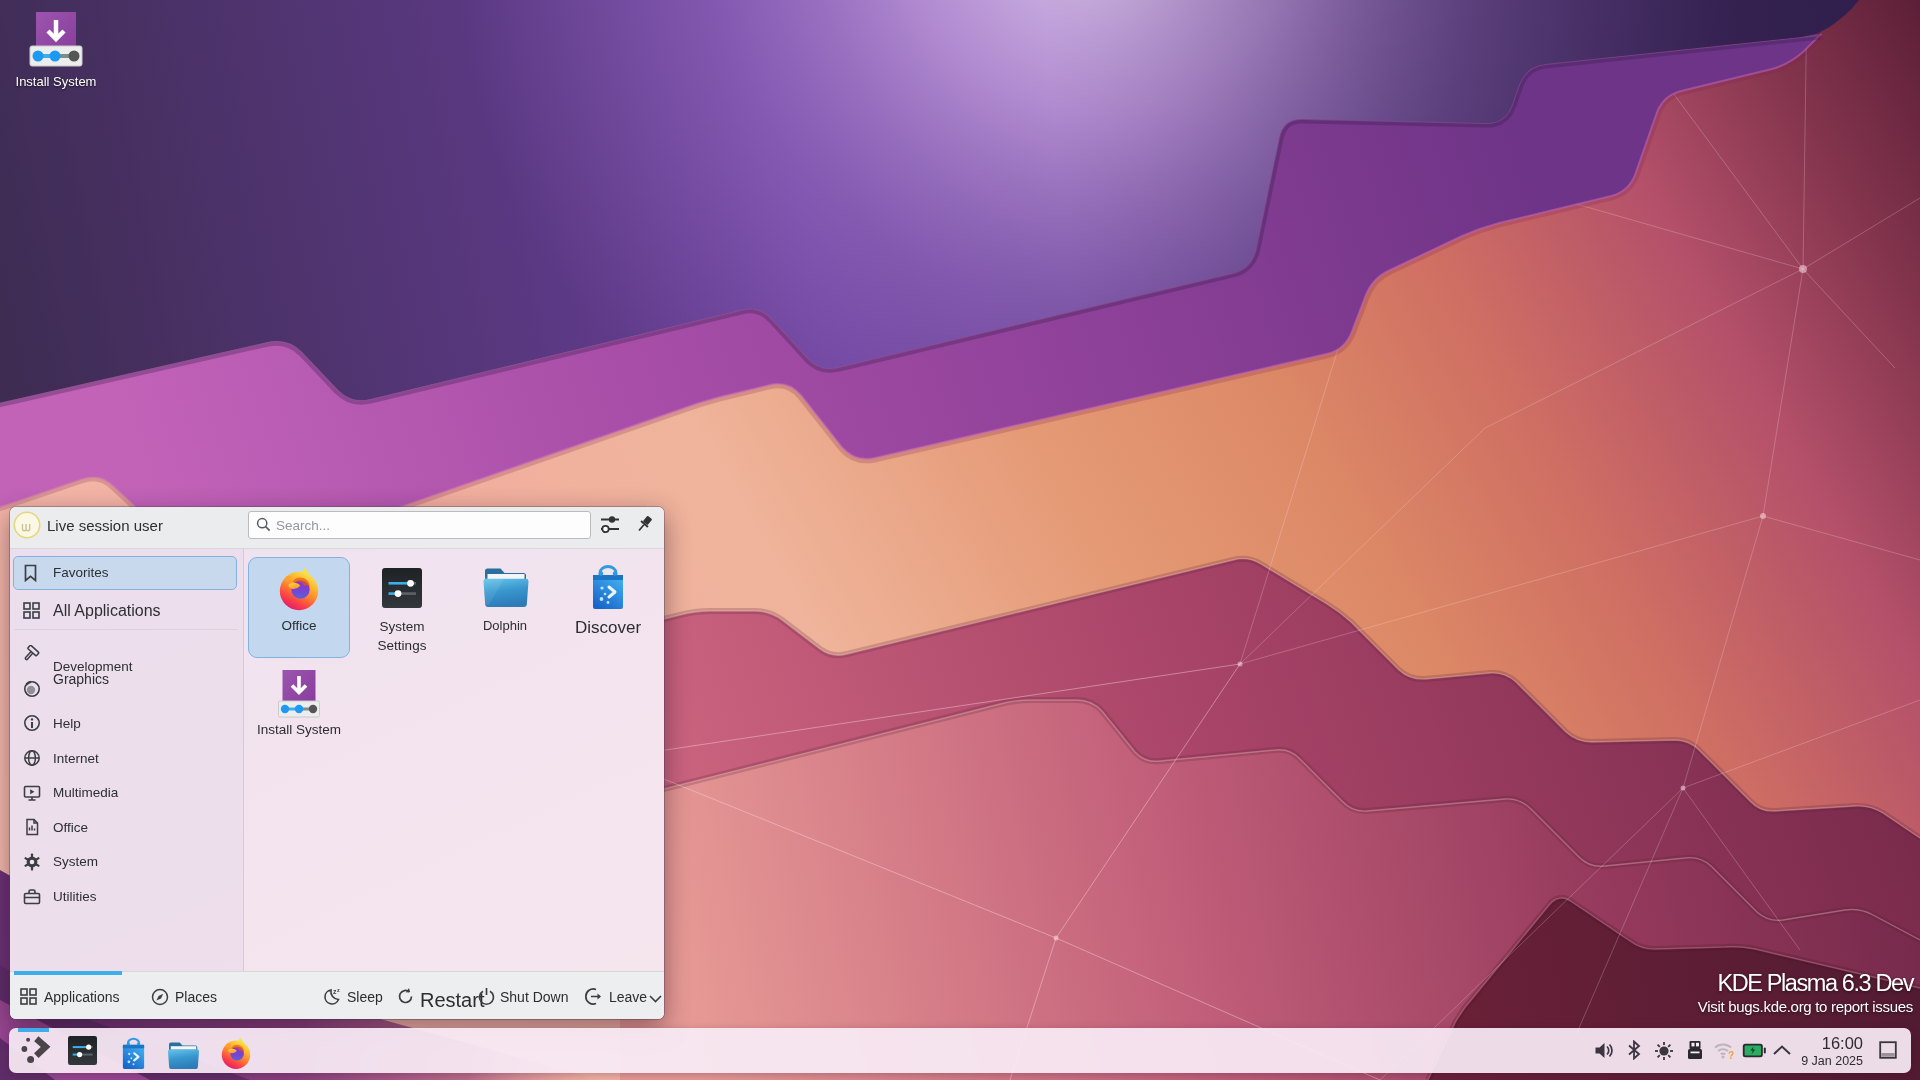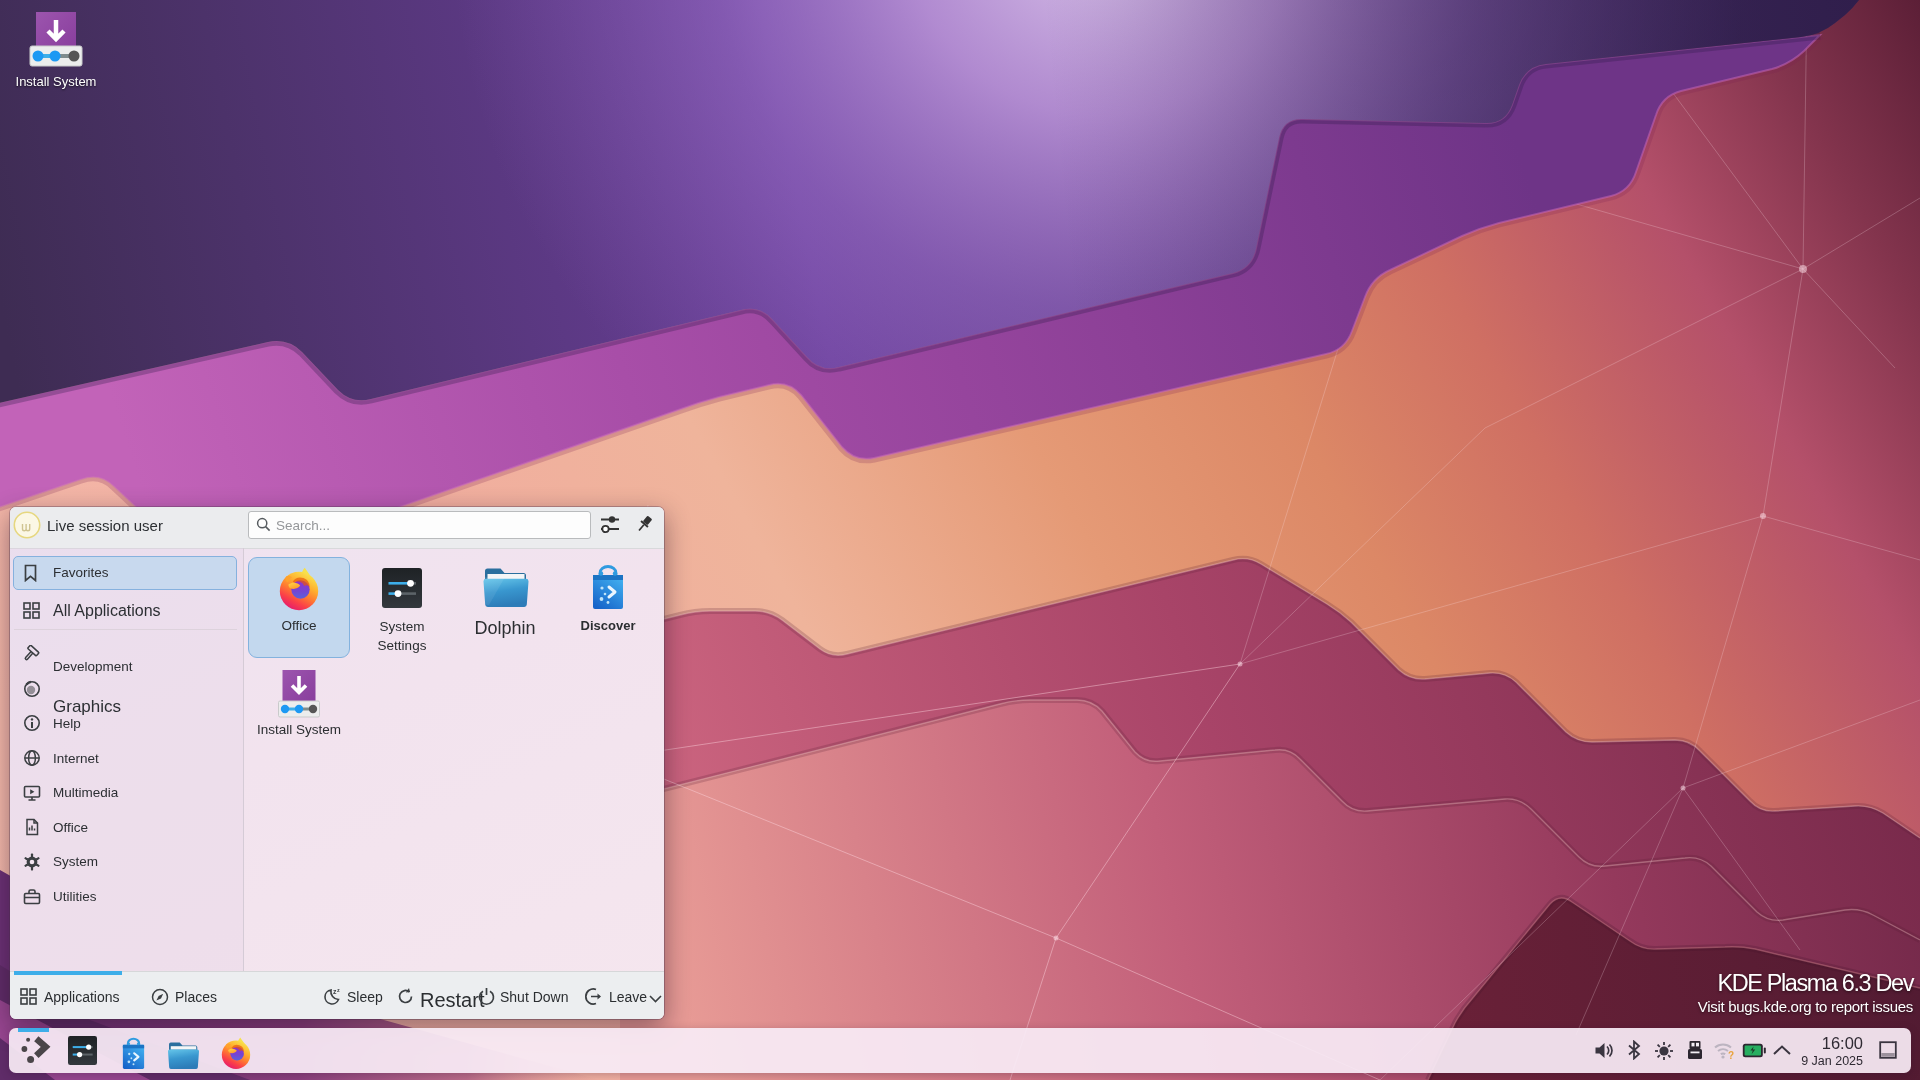--- a/index.html
+++ b/index.html
@@ -174,21 +174,21 @@
         <rect x="3.2" y="2.8" width="11.6" height="4.4" rx="1"></rect>
         <path d="M8 7.2 v8.2 a1.2 1.2 0 0 0 2.4 0 v-8.2"></path>
       </g>
     </svg>
   <div class="abs" style="left:43px;top:152px;font-size:13.5px;color:#2c2f33;">Development</div>
   <svg class="abs" style="left:13px;top:173px;" width="18" height="18" viewBox="0 0 18 18">
       <circle cx="9" cy="9" r="7.2" fill="none" stroke="#3b3f42" stroke-width="1.6"></circle>
       <circle cx="8" cy="10" r="4.2" fill="#3b3f42" opacity="0.5"></circle>
       <path d="M3.5 4.5 a7.2 7.2 0 0 1 4.5 -2.6" stroke="#3b3f42" stroke-width="2.4" fill="none"></path>
     </svg>
-  <div class="abs" style="left:43px;top:190px;font-size:17px;color:#2c2f33;">Graphics</div>
+  <div class="abs" style="left:43px;top:164px;font-size:14px;color:#2c2f33;">Graphics</div>
   <svg class="abs" style="left:13px;top:207px;" width="18" height="18" viewBox="0 0 18 18">
       <circle cx="9" cy="9" r="7.2" fill="none" stroke="#3b3f42" stroke-width="1.6"></circle>
       <circle cx="9" cy="5.4" r="1.2" fill="#3b3f42"></circle>
       <rect x="8" y="8" width="2" height="6" fill="#3b3f42"></rect>
     </svg>
   <div class="abs" style="left:43px;top:209.1px;font-size:13.5px;color:#2c2f33;">Help</div>
   <svg class="abs" style="left:13px;top:242px;" width="18" height="18" viewBox="0 0 18 18">
       <g fill="none" stroke="#3b3f42" stroke-width="1.5">
         <circle cx="9" cy="9" r="7.2"></circle>
         <ellipse cx="9" cy="9" rx="3.4" ry="7.2"></ellipse>
@@ -319,22 +319,22 @@
     <path d="M21 6 V22 M14 15.5 L21 22.5 L28 15.5" stroke="#fff" stroke-width="3.6" fill="none"></path>
     <rect x="0.5" y="31" width="41" height="16" rx="1.5" fill="#eceded" stroke="#c9cacb" stroke-width="1"></rect>
     <line x1="7" y1="39" x2="21" y2="39" stroke="#3daee9" stroke-width="3"></line>
     <line x1="21" y1="39" x2="35" y2="39" stroke="#7f8c8d" stroke-width="3"></line>
     <circle cx="7" cy="39" r="4.2" fill="#1d99f3"></circle>
     <circle cx="21" cy="39" r="4.2" fill="#1d99f3"></circle>
     <circle cx="35" cy="39" r="4.2" fill="#555"></circle>
   </svg>
   <div class="abs" style="left:238px;top:111px;width:102px;text-align:center;font-size:13.5px;color:#2b2e31;">Office</div>
   <div class="abs" style="left:341px;top:111px;width:102px;text-align:center;font-size:13.5px;color:#2b2e31;line-height:18.5px;">System<br>Settings</div>
-  <div class="abs" style="left:444px;top:111px;width:102px;text-align:center;font-size:18px;color:#2b2e31;">Dolphin</div>
-  <div class="abs" style="left:547px;top:111px;width:102px;text-align:center;font-size:13px;color:#2b2e31;font-weight:bold;">Discover</div>
+  <div class="abs" style="left:444px;top:111px;width:102px;text-align:center;font-size:13px;color:#2b2e31;">Dolphin</div>
+  <div class="abs" style="left:547px;top:111px;width:102px;text-align:center;font-size:17px;color:#2b2e31;">Discover</div>
   <div class="abs" style="left:238px;top:214.5px;width:102px;text-align:center;font-size:13.5px;color:#2b2e31;">Install System</div>
 
   <div class="abs" style="left:0;top:464px;width:654px;height:48px;background:#eceef0;border-top:1px solid #d6d7d9;box-sizing:border-box;"></div>
   <div class="abs" style="left:4px;top:464px;width:108px;height:4px;background:#3daee9;"></div>
   <svg class="abs" style="left:10px;top:481px;" width="17" height="17" viewBox="0 0 17 17">
       <g fill="none" stroke="#3b3f42" stroke-width="1.6">
         <rect x="1" y="1" width="6" height="6"></rect>
         <rect x="10" y="1" width="6" height="6"></rect>
         <rect x="1" y="10" width="6" height="6"></rect>
         <rect x="10" y="10" width="6" height="6"></rect>

